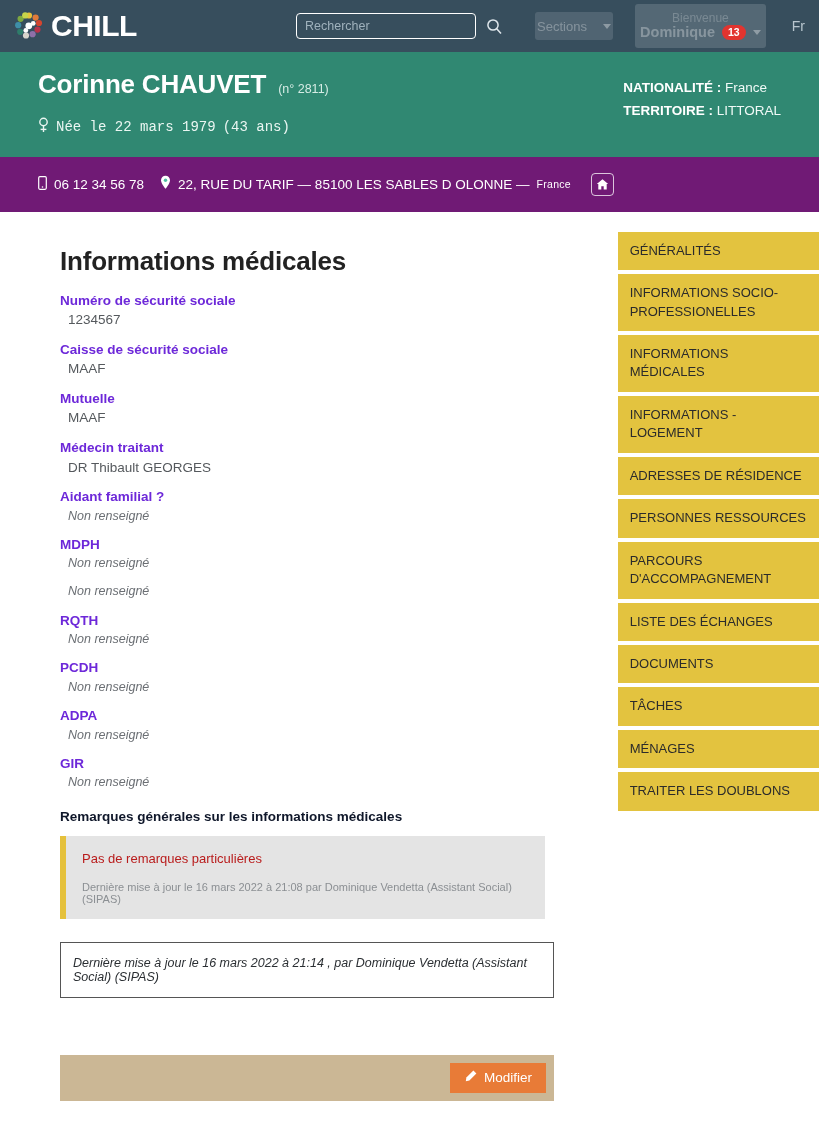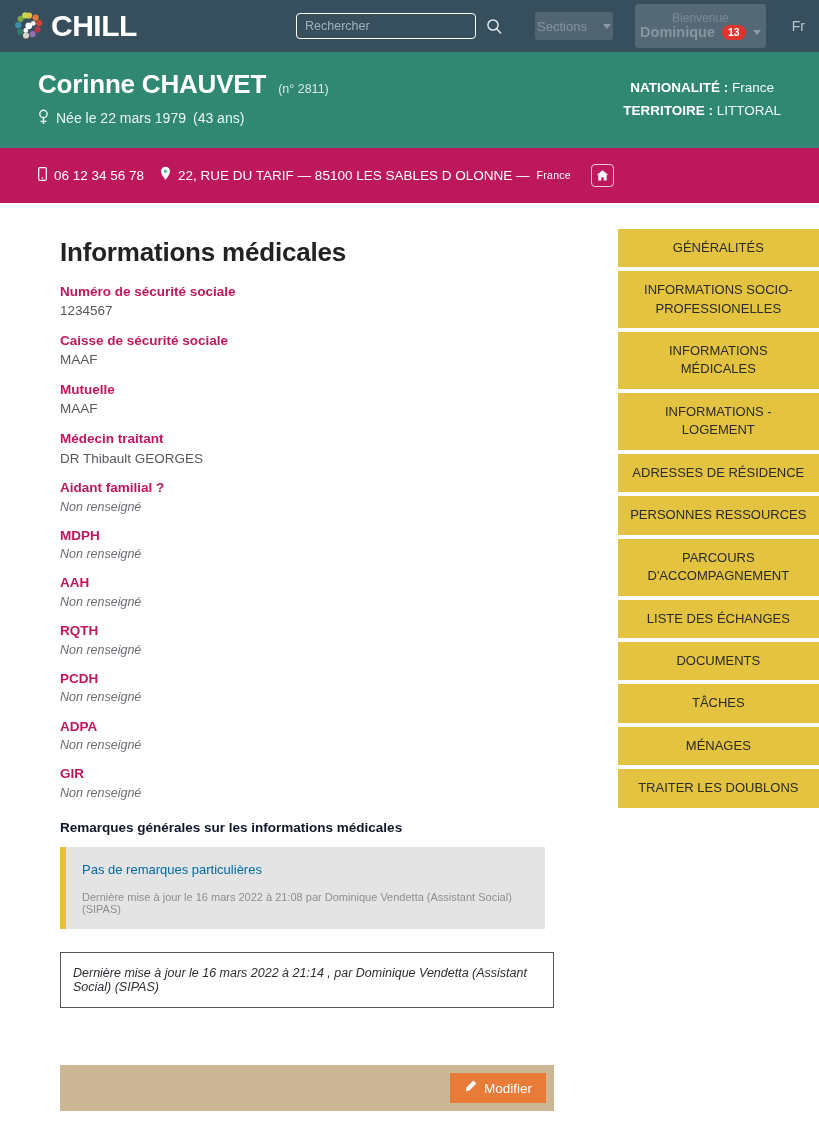--- a/index.html
+++ b/index.html
@@ -119,39 +119,40 @@
   .pb-name-row { display: flex; align-items: baseline; gap: 12px; }
   .pb-name {
     color: #ffffff;
     font-size: 26px;
     font-weight: bold;
     line-height: 1.1;
     letter-spacing: -0.2px;
   }
   .pb-num { color: #d6ece5; font-size: 12.5px; }
   .pb-birth-row {
-    margin-top: 10px;
+    margin-top: 18px;
     display: flex; align-items: center; gap: 7px;
     color: #eaf6f2;
     font-size: 14px;
+    font-family: Liberation Mono, monospace;
   }
   .pb-right {
     position: absolute;
     right: 38px; top: 24px;
-    text-align: center;
+    text-align: left;
     color: #ffffff;
     font-size: 13.5px;
     line-height: 1.72;
   }
   .pb-right b { font-weight: bold; }
   .pb-right .val { font-weight: normal; color: #f0faf7; }
 
   
   .address-bar {
-    background: #be185d;
+    background: #701a75;
     min-height: 55px;
     display: flex;
     align-items: center;
     padding: 0 38px;
     gap: 16px;
     color: #ffffff;
     font-size: 13.5px;
   }
   .addr-item { display: flex; align-items: center; gap: 7px; white-space: nowrap; }
   .addr-country { font-size: 10.5px; letter-spacing: 0.3px; }
@@ -166,56 +167,57 @@
 
   
   .page {
     display: flex;
     align-items: flex-start;
     padding-bottom: 40px;
     background: #ffffff;
     min-height: 855px;
   }
   .main-col { width: 625px; padding: 34px 0 0 60px; }
-  .side-col { width: 204px; padding-top: 26px; text-align: center; }
+  .side-col { width: 204px; padding-top: 20px; }
 
   .page-title {
     font-size: 26px;
     font-weight: bold;
     color: #222222;
     margin: 0 0 14px 0;
     letter-spacing: -0.2px;
   }
   .field { margin-bottom: 10px; }
   .field-label {
     font-size: 13.5px;
     font-weight: bold;
-    color: #be185d;
+    color: #6d28d9;
     line-height: 1.45;
   }
   .field-value {
     font-size: 13.5px;
     color: #55595d;
     line-height: 1.45;
+    margin-left: 8px;
   }
   .field-value.empty { font-style: italic; color: #6b6f74; font-size: 12.5px; }
 
   .remarks-title {
     font-size: 13.5px;
     font-weight: bold;
     color: #0f172a;
     margin: 18px 0 12px 0;
   }
   .remark-box {
     width: 485px;
     background: #E4E4E4;
     border-left: 6px solid #E5C13C;
     padding: 14px 16px 14px 16px;
   }
-  .remark-text { font-size: 13px; color: #0369a1; line-height: 1.4; }
+  .remark-text { font-size: 13px; color: #b91c1c; line-height: 1.4; }
   .remark-meta { font-size: 11px; color: #8b8f93; margin-top: 12px; }
 
   .update-box {
     width: 494px;
     border: 1px solid #555555;
     margin-top: 23px;
     padding: 13px 12px;
     font-size: 12.5px;
     font-style: italic;
     color: #2b2f33;
@@ -385,21 +387,20 @@
         </div>
         <div class="field">
           <div class="field-label">Aidant familial ?</div>
           <div class="field-value empty">Non renseigné</div>
         </div>
         <div class="field">
           <div class="field-label">MDPH</div>
           <div class="field-value empty">Non renseigné</div>
         </div>
         <div class="field">
-          <div class="field-label">AAH</div>
           <div class="field-value empty">Non renseigné</div>
         </div>
         <div class="field">
           <div class="field-label">RQTH</div>
           <div class="field-value empty">Non renseigné</div>
         </div>
         <div class="field">
           <div class="field-label">PCDH</div>
           <div class="field-value empty">Non renseigné</div>
         </div>

